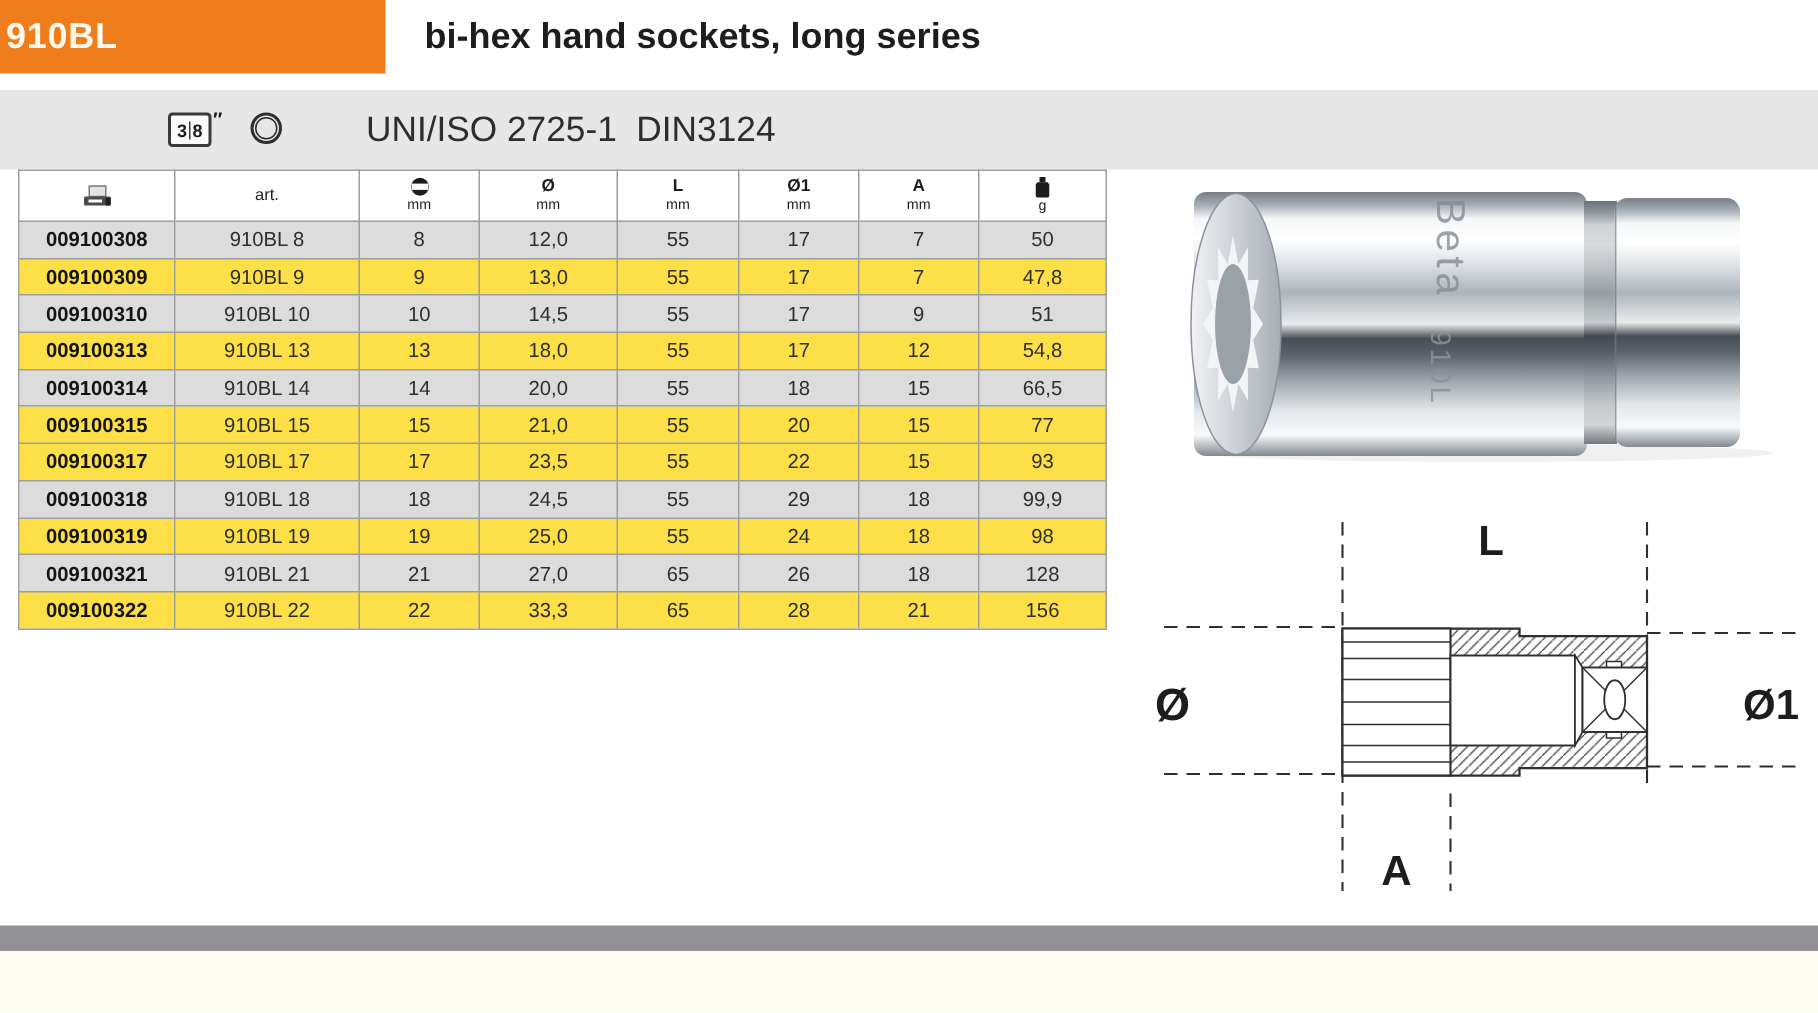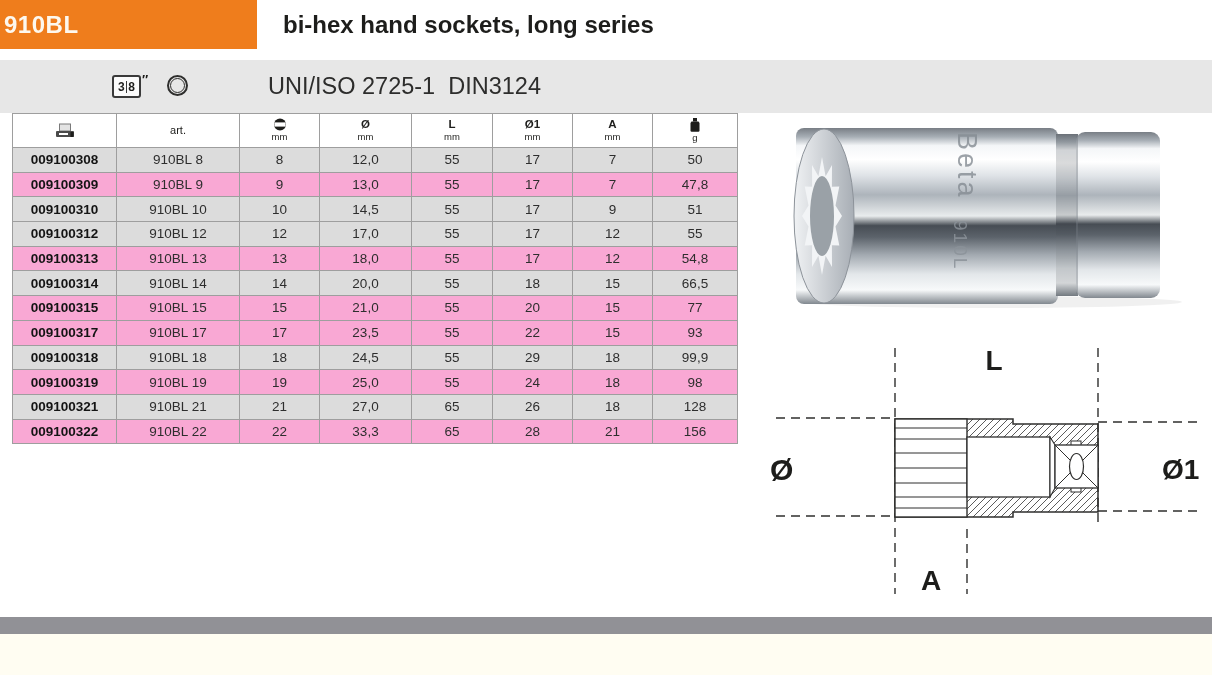--- a/index.html
+++ b/index.html
@@ -39,40 +39,40 @@
   .df-inch{font-weight:bold;font-size:13px;color:#1d1d1b;margin-left:1px;line-height:10px;}
   .ring-icon{
     position:absolute;left:167px;top:15px;width:17px;height:17px;
     border:2.5px solid #2e2e2d;border-radius:50%;
   }
   .ring-inner{
     position:absolute;left:1px;top:1px;right:1px;bottom:1px;
     border:1px solid #2e2e2d;border-radius:50%;
   }
   .standards-text{
-    position:absolute;left:268px;top:0;height:53px;line-height:53px;
+    position:absolute;left:244px;top:0;height:53px;line-height:53px;
     font-size:23.5px;color:#2d2d2c;white-space:pre;
   }
   
   .spec-table{
     position:absolute;left:12px;top:113px;
     border-collapse:collapse;table-layout:fixed;width:725px;
   }
   .spec-table th,.spec-table td{
     border:1px solid #9e9e9e;padding:0;text-align:center;vertical-align:middle;
   }
   .spec-table th{height:33px;background:#ffffff;font-weight:normal;}
   .thwrap{height:33px;display:flex;flex-direction:column;align-items:center;justify-content:center;line-height:1.15;gap:1px;}
   .th-label{font-weight:bold;font-size:11.5px;color:#1d1d1b;}
   .th-label-plain{font-weight:normal;font-size:11px;color:#1d1d1b;}
   .th-unit{font-size:9.5px;color:#1d1d1b;}
   .spec-table td{height:23.7px;font-size:13.5px;color:#2e2e2e;}
   .spec-table td.code-col{font-weight:bold;color:#141414;}
   .spec-table tr.row-gray td{background:var(--row-gray,#dcdcdc);}
-  .spec-table tr.row-white td{background:#f9a8d4;}
+  .spec-table tr.row-white td{background:#fde047;}
   
   .product-photo{position:absolute;left:782px;top:118px;}
   .tech-drawing{position:absolute;left:762px;top:322px;}
   
   .footer-bar{position:absolute;left:0;top:617px;width:1212px;height:17px;background:var(--footer-gray,#919196);}
   .footer-below{position:absolute;left:0;top:634px;width:1212px;height:41px;background:#fffdf2;}
 </style>
 </head>
 <body>
 
@@ -191,30 +191,20 @@
       </tr>
       <tr class="row-gray">
         <td class="code-col">009100310</td>
         <td>910BL 10</td>
         <td>10</td>
         <td>14,5</td>
         <td>55</td>
         <td>17</td>
         <td>9</td>
         <td>51</td>
-      </tr>
-      <tr class="row-gray">
-        <td class="code-col">009100312</td>
-        <td>910BL 12</td>
-        <td>12</td>
-        <td>17,0</td>
-        <td>55</td>
-        <td>17</td>
-        <td>12</td>
-        <td>55</td>
       </tr>
       <tr class="row-white">
         <td class="code-col">009100313</td>
         <td>910BL 13</td>
         <td>13</td>
         <td>18,0</td>
         <td>55</td>
         <td>17</td>
         <td>12</td>
         <td>54,8</td>

